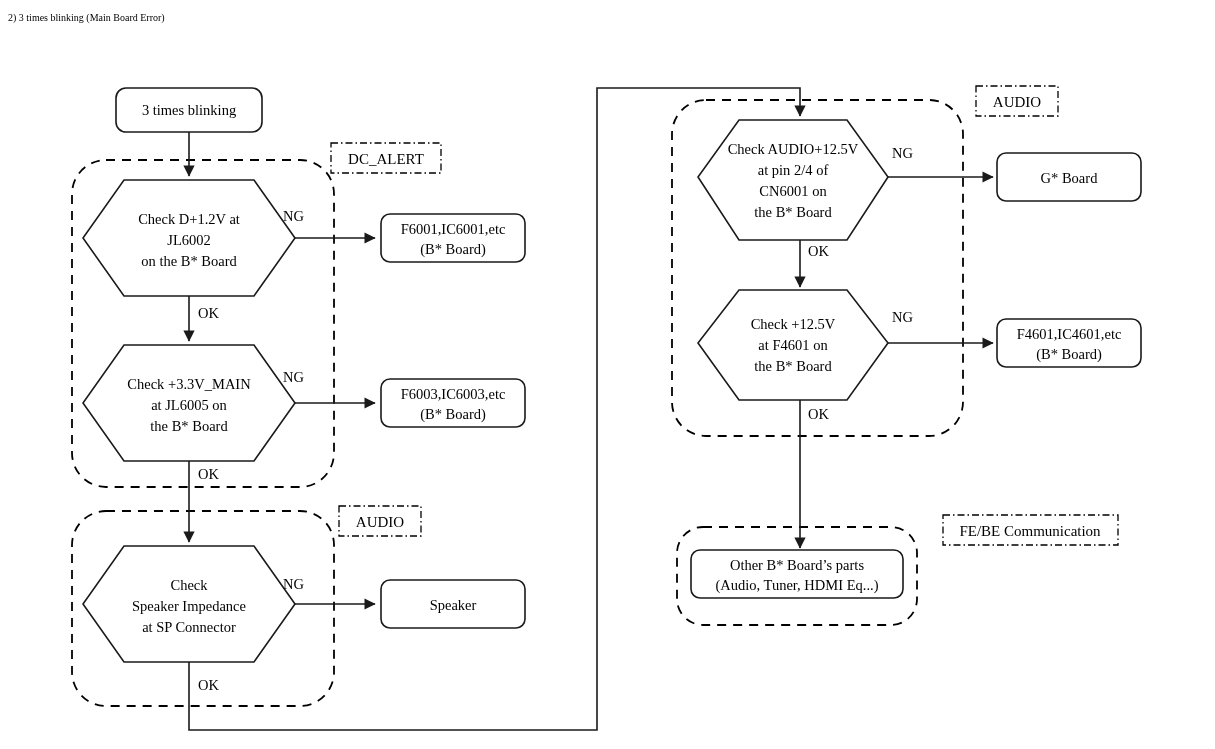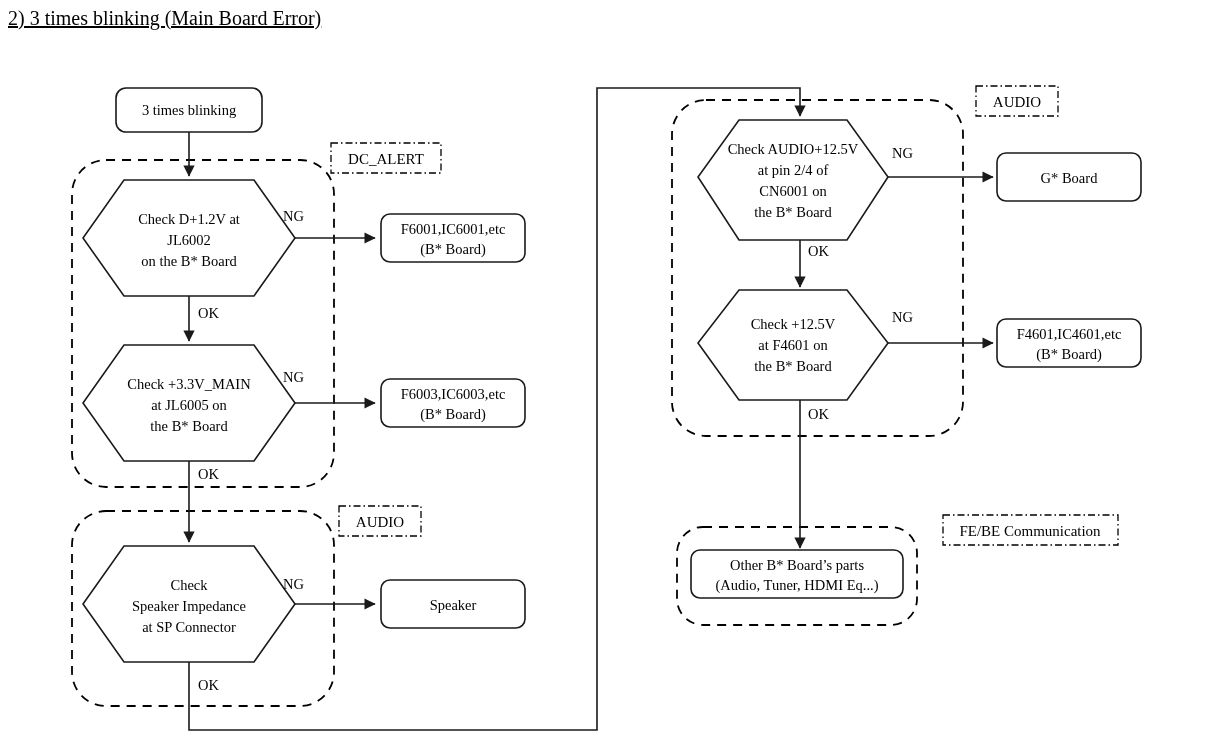--- a/index.html
+++ b/index.html
@@ -12,24 +12,23 @@
     height: 749px;
     font-family: "Liberation Serif", "DejaVu Serif", serif;
     color: #000000;
     overflow: hidden;
     position: relative;
   }
   #page-title {
     position: absolute;
     left: 8px;
     top: 8px;
-    font-size: 20px;
+    font-size: 10px;
     line-height: 20px;
     white-space: nowrap;
-    text-decoration: underline;
   }
   #flow-svg {
     position: absolute;
     left: 0;
     top: 0;
   }
   .shape-stroke {
     fill: #ffffff;
     stroke: #1a1a1a;
     stroke-width: 1.6;

